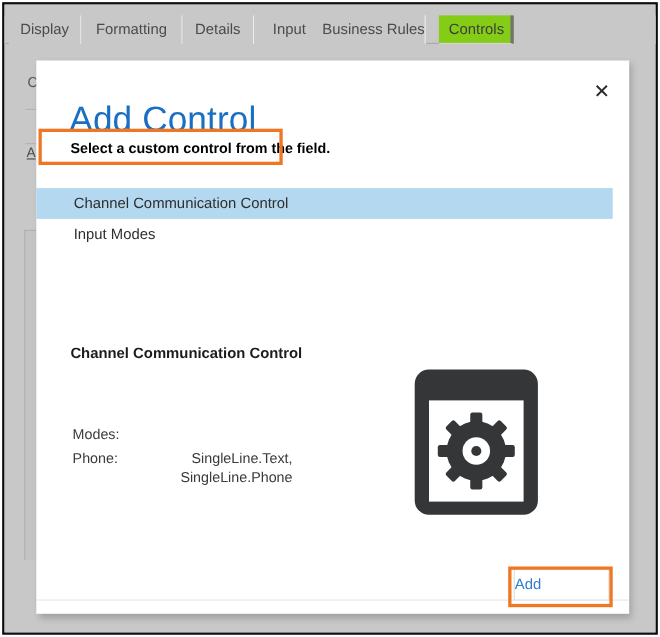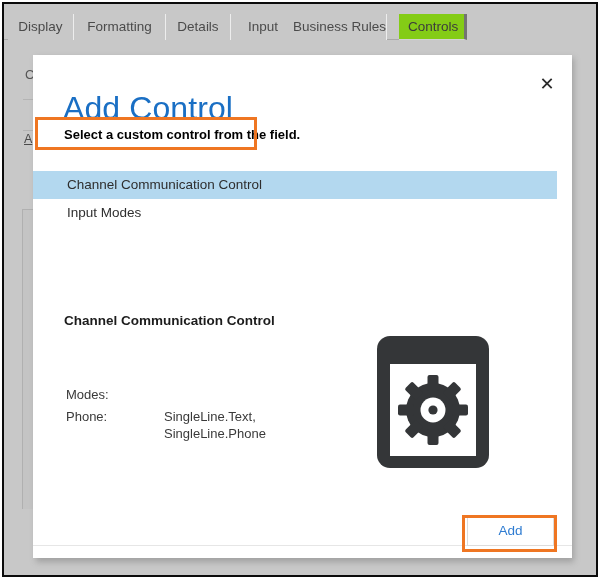--- a/index.html
+++ b/index.html
@@ -188,21 +188,21 @@
     font-size: 13px;
     color: #3a3a3a;
     margin-top: 36px;
   }
   .detail-row {
     display: flex;
     margin-bottom: 5px;
     line-height: 17px;
   }
   .detail-key { width: 98px; flex: 0 0 98px; }
-  .detail-val { white-space: pre-line; }
+  .detail-val { white-space: pre-line; text-align: right; }
   
   #preview-icon {
     position: absolute;
     left: 340px; top: 277px;
     width: 120px; height: 145px;
   }
   
   #footer-divider {
     position: absolute;
     left: 0; right: 0; bottom: 12px;
@@ -212,21 +212,21 @@
   #add-button {
     position: absolute;
     left: 434px; top: 461px;
     width: 87px; height: 30px;
     background: #ffffff;
     border: 1px solid #dcdcdc;
     border-top: 1px solid #eeeeee;
     color: #2f7cd1;
     font-size: 13.5px;
     line-height: 28px;
-    text-align: center;
+    text-align: left;
     cursor: pointer;
   }
   #annot-add {
     position: absolute;
     left: 458px; top: 511px;
     width: 95px; height: 37px;
     border: 3px solid #ef7622;
     z-index: 14;
     pointer-events: none;
   }

